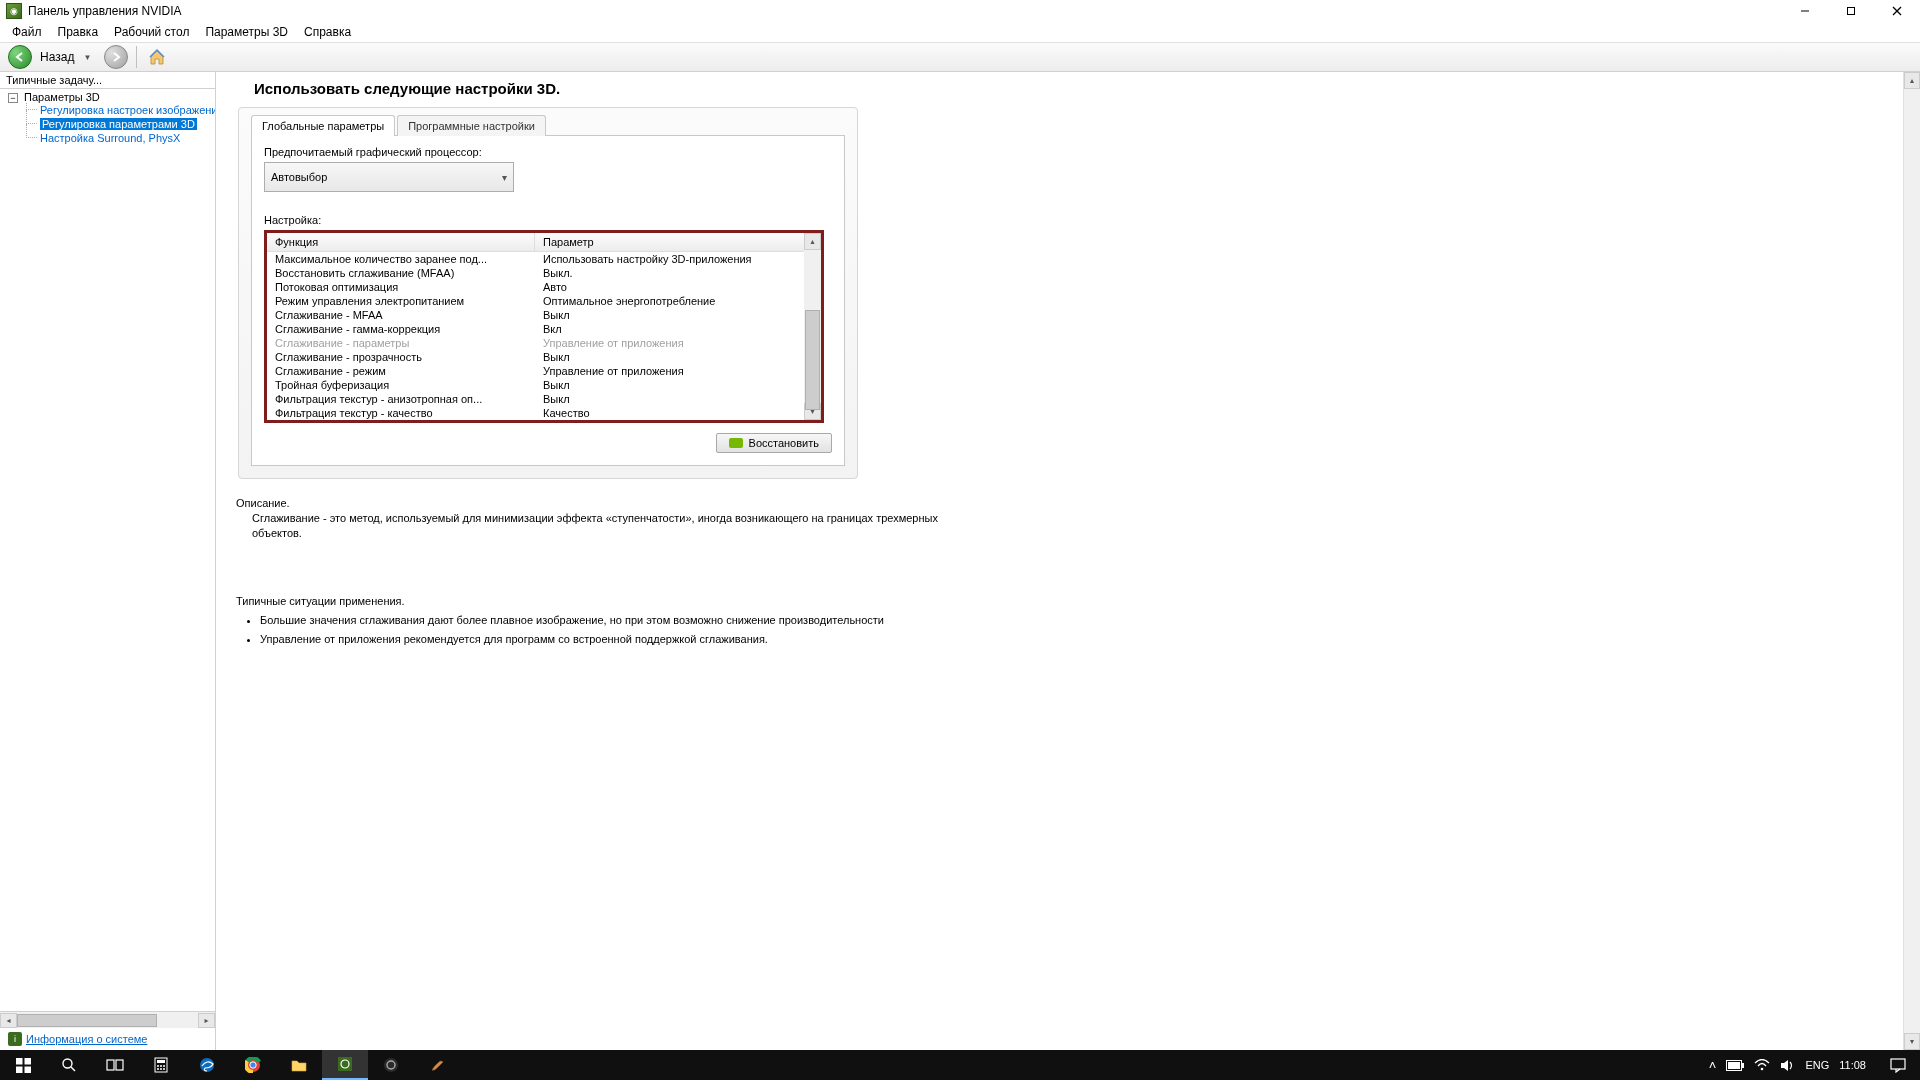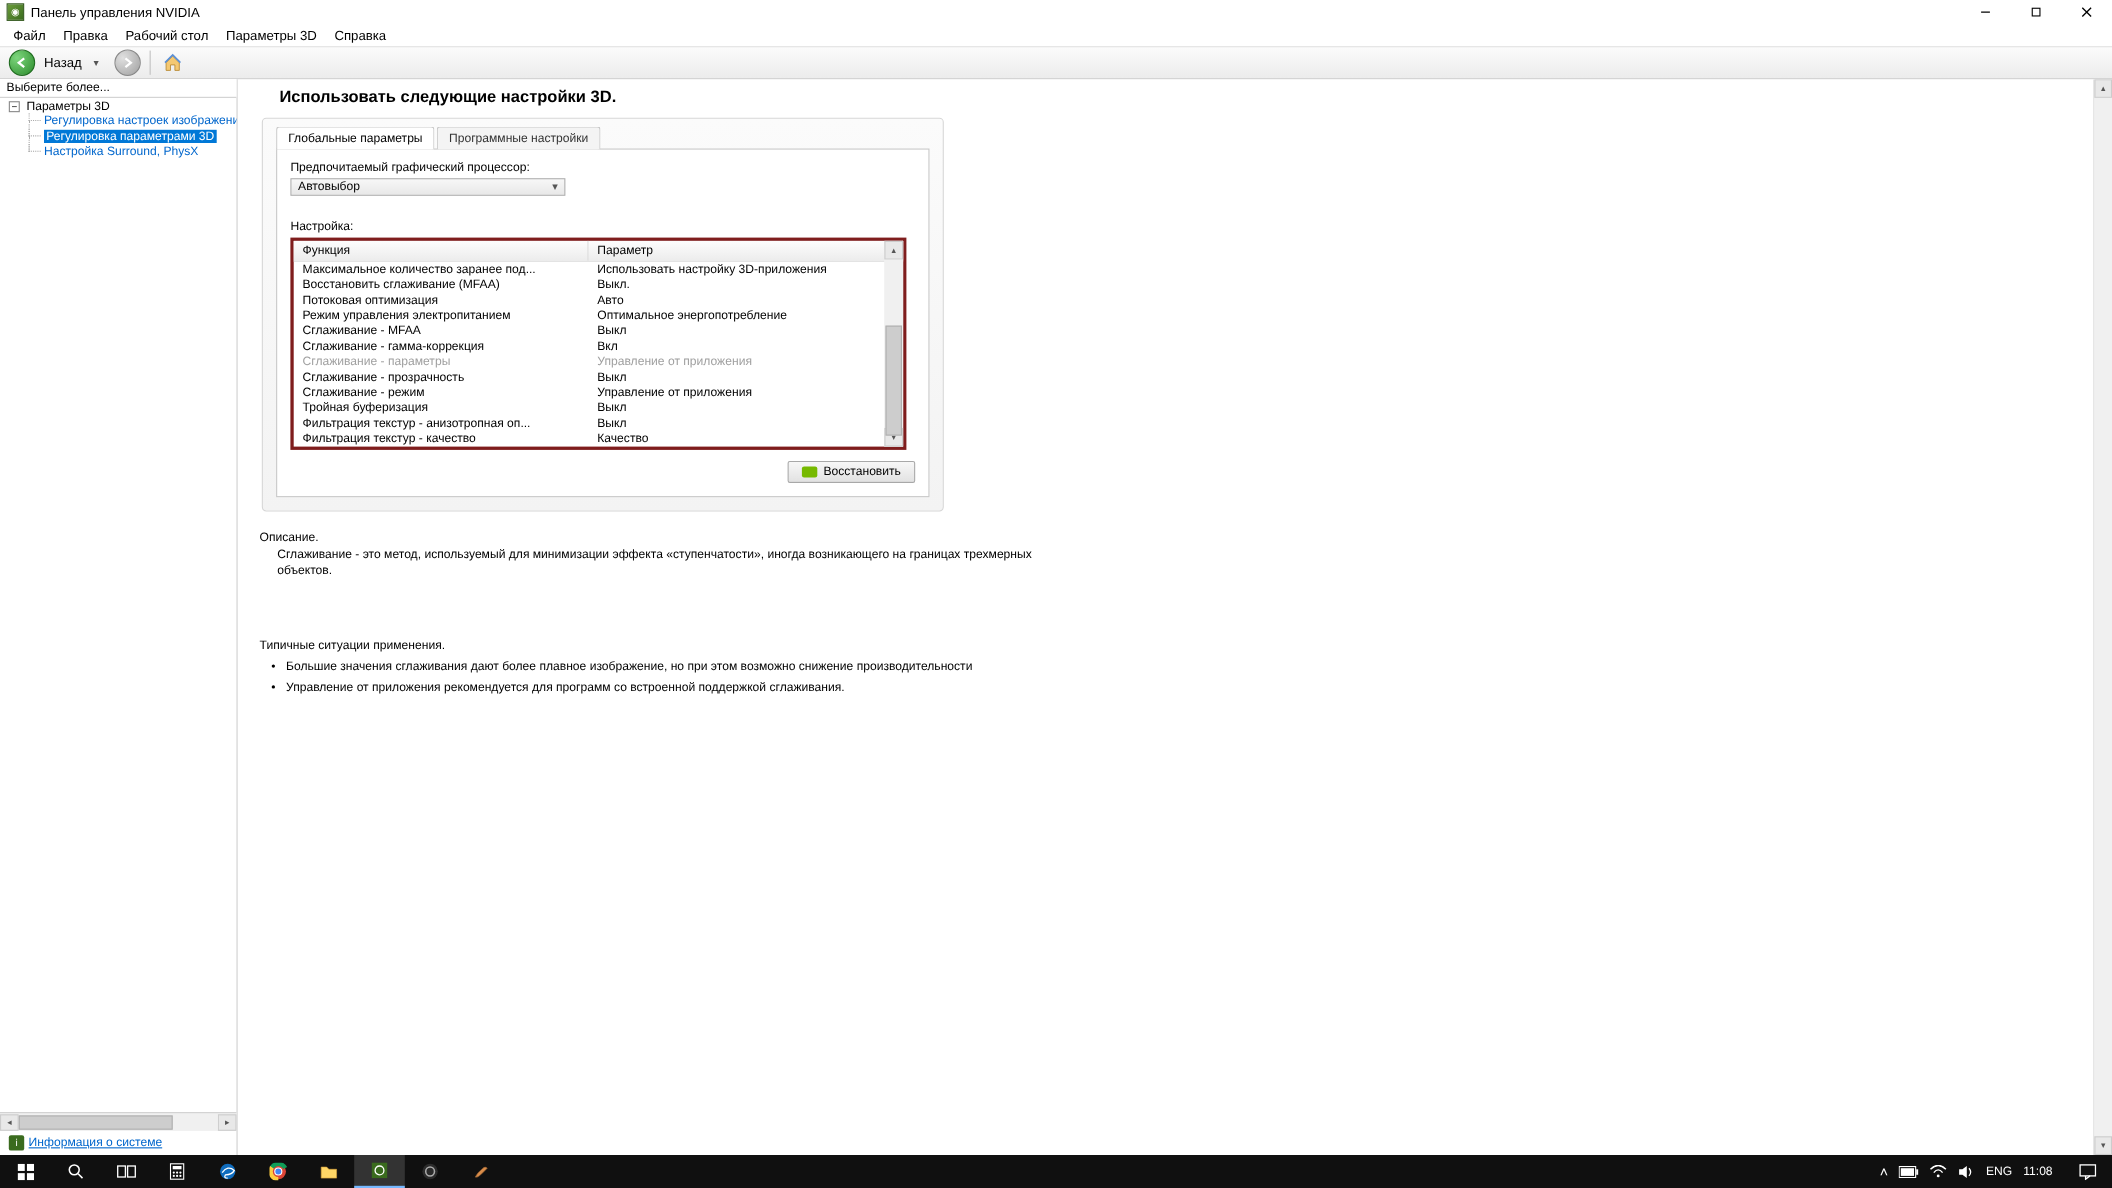--- a/index.html
+++ b/index.html
@@ -56,21 +56,21 @@
 .vs-track { flex: 1; background: #f0f0f0; }
 
 .section-title { font-size: 15px; font-weight: bold; margin: 2px 0 10px 18px; }
 
 .panel { width: 620px; border: 1px solid #d6d6d6; border-radius: 4px; background: linear-gradient(#fbfbfb,#f3f3f3); padding: 0; margin-left: 2px; position: relative; }
 .tabs { display: flex; gap: 2px; padding: 6px 12px 0 12px; }
 .tab { font-size: 11px; padding: 4px 10px; background: #fff; border: 1px solid #c8c8c8; border-bottom: none; border-top-left-radius: 3px; border-top-right-radius: 3px; position: relative; top: 1px; cursor: pointer; }
 .tab.inactive { background: #f4f4f4; color: #333; }
 .panel-body { margin: 0 12px 12px 12px; background: #fff; border: 1px solid #c8c8c8; padding: 10px 12px 12px 12px; font-size: 11px; }
 .panel-body .lbl { margin-bottom: 4px; }
-.combo { width: 250px; height: 16px; border: 1px solid #adadad; background: linear-gradient(#f7f7f7,#e8e8e8); display: flex; align-items: center; padding: 0 6px; font-size: 11px; position: relative; }
+.combo { width: 250px; height: 30px; border: 1px solid #adadad; background: linear-gradient(#f7f7f7,#e8e8e8); display: flex; align-items: center; padding: 0 6px; font-size: 11px; position: relative; }
 .combo::after { content: "▾"; position: absolute; right: 6px; font-size: 10px; color: #555; }
 .settings-lbl { margin-top: 22px; margin-bottom: 4px; }
 
 .settings-table { border: 3px solid #7f1d1d; width: 560px; background: #fff; position: relative; }
 .settings-head { display: flex; background: linear-gradient(#fdfdfd,#ececec); border-bottom: 1px solid #ddd; font-size: 11px; }
 .settings-head .col { padding: 3px 8px; border-right: 1px solid #ddd; }
 .col-func { width: 268px; }
 .col-param { flex: 1; }
 .settings-rows { max-height: 228px; overflow: hidden; }
 .settings-row { display: flex; font-size: 11px; padding: 1px 0; }
@@ -158,21 +158,21 @@
   <div class="home-btn">
     <svg width="18" height="18">
       <path d="M3 9 L9 3 L15 9 L15 16 L11 16 L11 11 L7 11 L7 16 L3 16 Z" fill="#f4c872" stroke="#b88a34" stroke-width="0.8"></path>
       <path d="M2 9 L9 2 L16 9" fill="none" stroke="#5a8fd6" stroke-width="1.5"></path>
     </svg>
   </div>
 </div>
 
 <div class="main">
   <div class="sidebar">
-    <div class="sidebar-header">Выберите более...</div>
+    <div class="sidebar-header">Типичные задачу...</div>
     <div class="tree">
       <div class="tree-root">
         <span class="tree-toggle">−</span>
         <span class="tree-label">Параметры 3D</span>
         <div class="tree-children">
           <div class="tree-item"><span>Регулировка настроек изображения с п</span></div>
           <div class="tree-item selected"><span>Регулировка параметрами 3D</span></div>
           <div class="tree-item"><span>Настройка Surround, PhysX</span></div>
         </div>
       </div>

